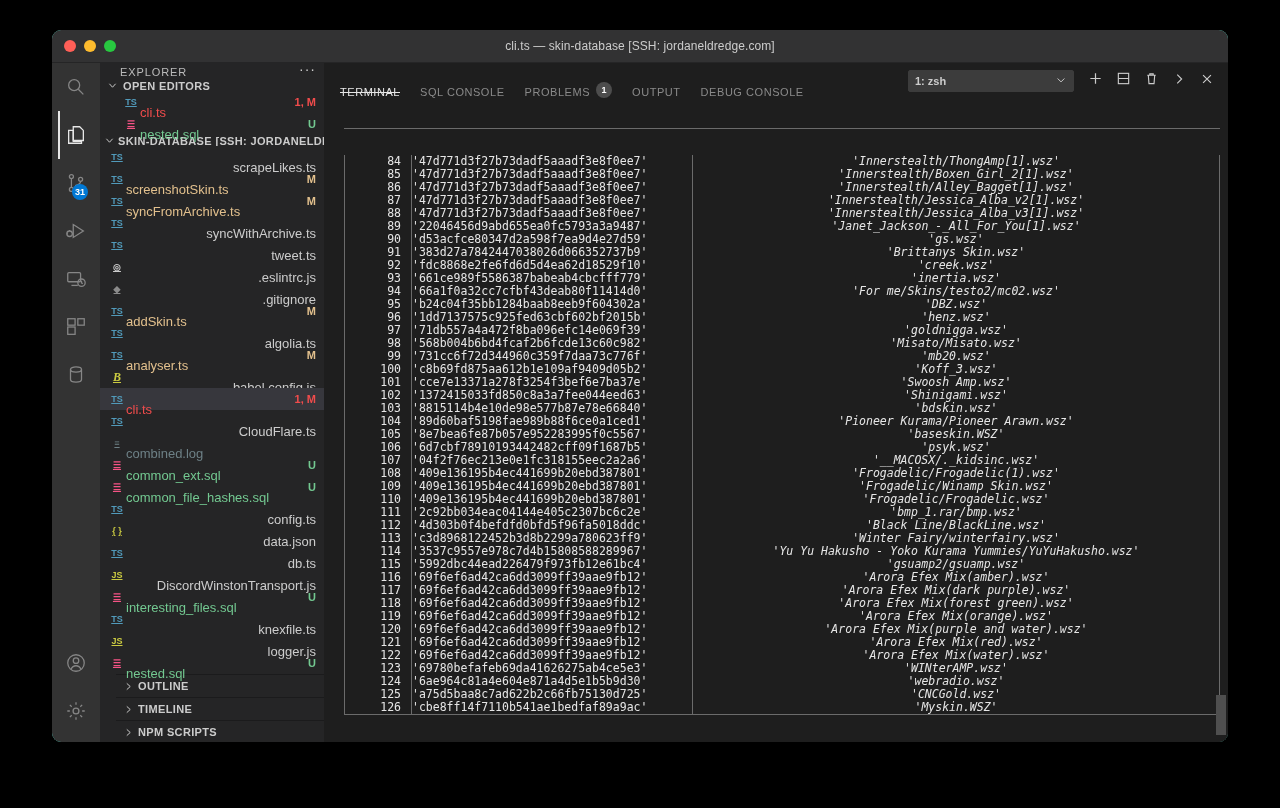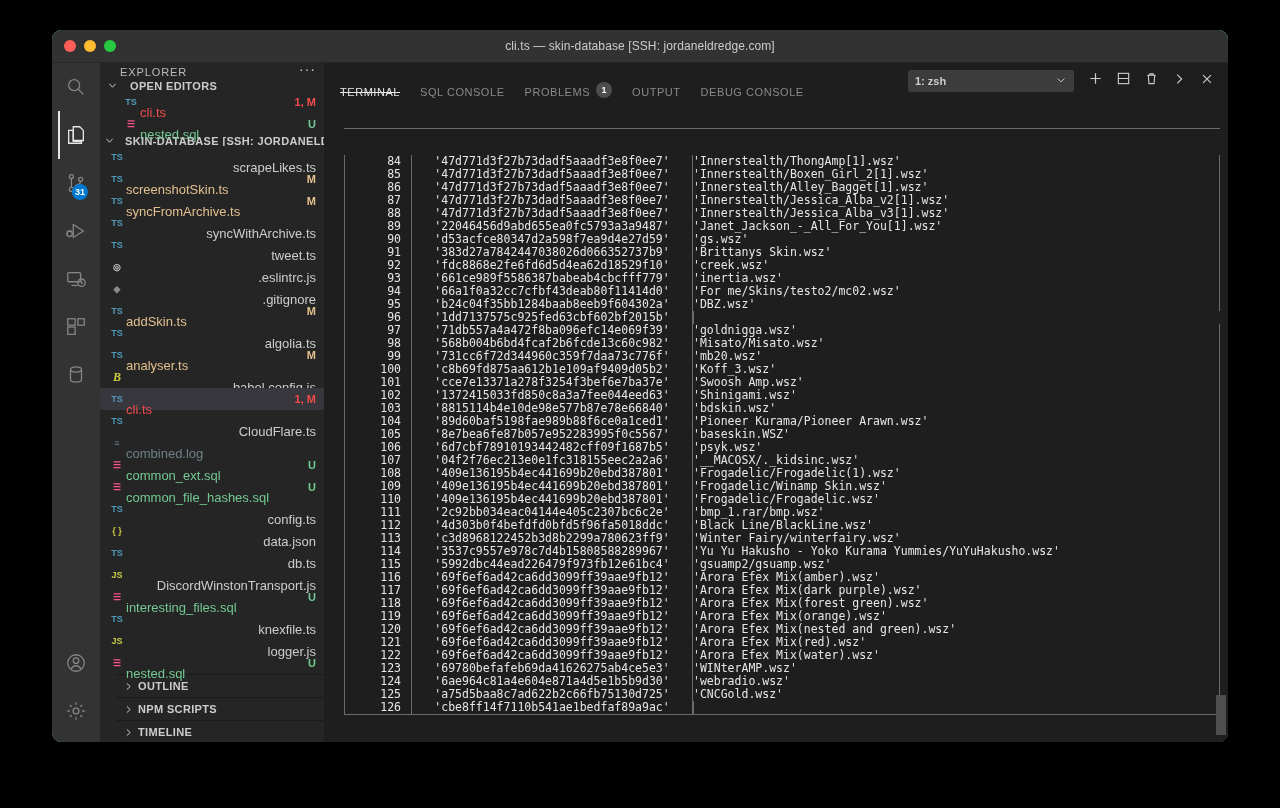--- a/index.html
+++ b/index.html
@@ -66,35 +66,35 @@
     width:224px;flex:0 0 224px;background:#252526;
     display:flex;flex-direction:column;overflow:hidden;
   }
   .side-head{
     height:35px;display:flex;align-items:center;justify-content:space-between;
     padding:0 8px 0 20px;font-size:11px;letter-spacing:.9px;color:#bbbbbb;
   }
   .side-dots{color:#cccccc;font-size:14px;letter-spacing:1px;line-height:10px;padding-bottom:5px;}
 
   .sect-head{
-    height:22px;display:flex;align-items:center;gap:10px;
+    height:22px;display:flex;align-items:center;gap:3px;
     font-size:11px;font-weight:bold;color:#cccccc;letter-spacing:.35px;
     padding-left:4px;white-space:nowrap;overflow:hidden;
   }
   .chev{width:16px;height:16px;display:inline-flex;align-items:center;justify-content:center;color:#cccccc;}
 
   .row{
     height:22px;display:flex;align-items:center;font-size:13px;color:#cccccc;
     padding-right:8px;white-space:nowrap;position:relative;
   }
   .row.sel{background:#37373d;}
   .row .ind{display:inline-block;}
   .row .fi{
     width:18px;flex:0 0 18px;text-align:center;font-size:9px;font-weight:bold;
-    display:inline-flex;align-items:center;justify-content:center;
+    display:inline-flex;align-items:center;justify-content:center;text-decoration:underline;
   }
   .row .nm{flex:1;overflow:hidden;text-overflow:ellipsis;margin-top:20px;}
   .row .st{font-size:11px;font-weight:bold;margin-left:6px;}
 
   .c-ts{color:#519aba;}
   .c-js{color:#cbcb41;}
   .c-sql{color:#f55385;}
   .c-json{color:#cbcb41;}
   .c-log{color:#6d8086;}
   .c-eslint{color:#cccccc;}
@@ -153,22 +153,22 @@
     font-size:11.5px;line-height:13px;color:#cccccc;white-space:pre;
     padding:4px 0 0 0;
   }
   .tbox{
     margin:0 8px 0 20px;border:1px solid #6b6b6b;border-top:0;border-right:0;
     position:relative;
   }
   .tline{display:flex;align-items:center;height:13px;}
   .tnum{width:56px;text-align:right;padding-right:10px;color:#e6e6e6;flex:0 0 56px;}
   .tsep{width:1px;background:#6b6b6b;align-self:stretch;flex:0 0 1px;}
-  .thash{width:280px;text-align:center;color:#e6e6e6;flex:0 0 280px;}
-  .tname{flex:1;color:#e6e6e6;overflow:hidden;}
+  .thash{width:280px;text-align:left;color:#e6e6e6;flex:0 0 280px;}
+  .tname{flex:1;text-align:center;color:#e6e6e6;overflow:hidden;font-style:italic;}
   .tsep2{width:1px;background:#6b6b6b;align-self:stretch;flex:0 0 1px;}
 
   .topline{
     margin:0 8px 0 20px;border-top:1px solid #6b6b6b;height:0;
   }
   .term-out{
     font-family:"DejaVu Sans Mono","Liberation Mono",monospace;
     font-size:11.5px;line-height:15px;color:#cccccc;white-space:pre;
     padding-left:4px;
   }
@@ -476,29 +476,29 @@
                 </svg>
        </span>
        <span>OUTLINE</span>
      </div>
             <div class="bsect">
        <span class="chev">
          <svg width="11" height="11" viewBox="0 0 16 16" fill="none" stroke="currentColor" stroke-width="1.4">
                   <path d="M5.5 3.5L10.5 8 5.5 12.5"></path>
                 </svg>
        </span>
-       <span>NPM SCRIPTS</span>
+       <span>TIMELINE</span>
      </div>
             <div class="bsect">
        <span class="chev">
          <svg width="11" height="11" viewBox="0 0 16 16" fill="none" stroke="currentColor" stroke-width="1.4">
                   <path d="M5.5 3.5L10.5 8 5.5 12.5"></path>
                 </svg>
        </span>
-       <span>TIMELINE</span>
+       <span>NPM SCRIPTS</span>
      </div>
           </div>
       </div>
 
       <div class="panel">
         <div class="panel-tabs">
           <div id="panel-tabs" style="display:flex;align-items:stretch;">
               <div class="ptab active">
        <span>TERMINAL</span>
 
@@ -653,20 +653,21 @@
        <span class="tsep"></span>
        <span class="thash">'b24c04f35bb1284baab8eeb9f604302a'</span>
        <span class="tsep"></span>
        <span class="tname">'DBZ.wsz'</span>
        <span class="tsep2"></span>
      </div><div class="tline">
        <span class="tnum">96</span>
        <span class="tsep"></span>
        <span class="thash">'1dd7137575c925fed63cbf602bf2015b'</span>
        <span class="tsep"></span>
+       <span class="tname">'henz.wsz'</span>
        <span class="tsep2"></span>
      </div><div class="tline">
        <span class="tnum">97</span>
        <span class="tsep"></span>
        <span class="thash">'71db557a4a472f8ba096efc14e069f39'</span>
        <span class="tsep"></span>
        <span class="tname">'goldnigga.wsz'</span>
        <span class="tsep2"></span>
      </div><div class="tline">
        <span class="tnum">98</span>
@@ -820,21 +821,21 @@
        <span class="tsep"></span>
        <span class="thash">'69f6ef6ad42ca6dd3099ff39aae9fb12'</span>
        <span class="tsep"></span>
        <span class="tname">'Arora Efex Mix(orange).wsz'</span>
        <span class="tsep2"></span>
      </div><div class="tline">
        <span class="tnum">120</span>
        <span class="tsep"></span>
        <span class="thash">'69f6ef6ad42ca6dd3099ff39aae9fb12'</span>
        <span class="tsep"></span>
-       <span class="tname">'Arora Efex Mix(nested and green).wsz'</span>
+       <span class="tname">'Arora Efex Mix(purple and water).wsz'</span>
        <span class="tsep2"></span>
      </div><div class="tline">
        <span class="tnum">121</span>
        <span class="tsep"></span>
        <span class="thash">'69f6ef6ad42ca6dd3099ff39aae9fb12'</span>
        <span class="tsep"></span>
        <span class="tname">'Arora Efex Mix(red).wsz'</span>
        <span class="tsep2"></span>
      </div><div class="tline">
        <span class="tnum">122</span>
@@ -862,20 +863,21 @@
        <span class="tsep"></span>
        <span class="thash">'a75d5baa8c7ad622b2c66fb75130d725'</span>
        <span class="tsep"></span>
        <span class="tname">'CNCGold.wsz'</span>
        <span class="tsep2"></span>
      </div><div class="tline">
        <span class="tnum">126</span>
        <span class="tsep"></span>
        <span class="thash">'cbe8ff14f7110b541ae1bedfaf89a9ac'</span>
        <span class="tsep"></span>
+       <span class="tname">'Myskin.WSZ'</span>
        <span class="tsep2"></span>
      </div></div>
             <div class="term-out">Done in 7.85s.</div>
             
             
             
           </div>
           <div class="term-scroll"></div>
         </div>
       </div>

